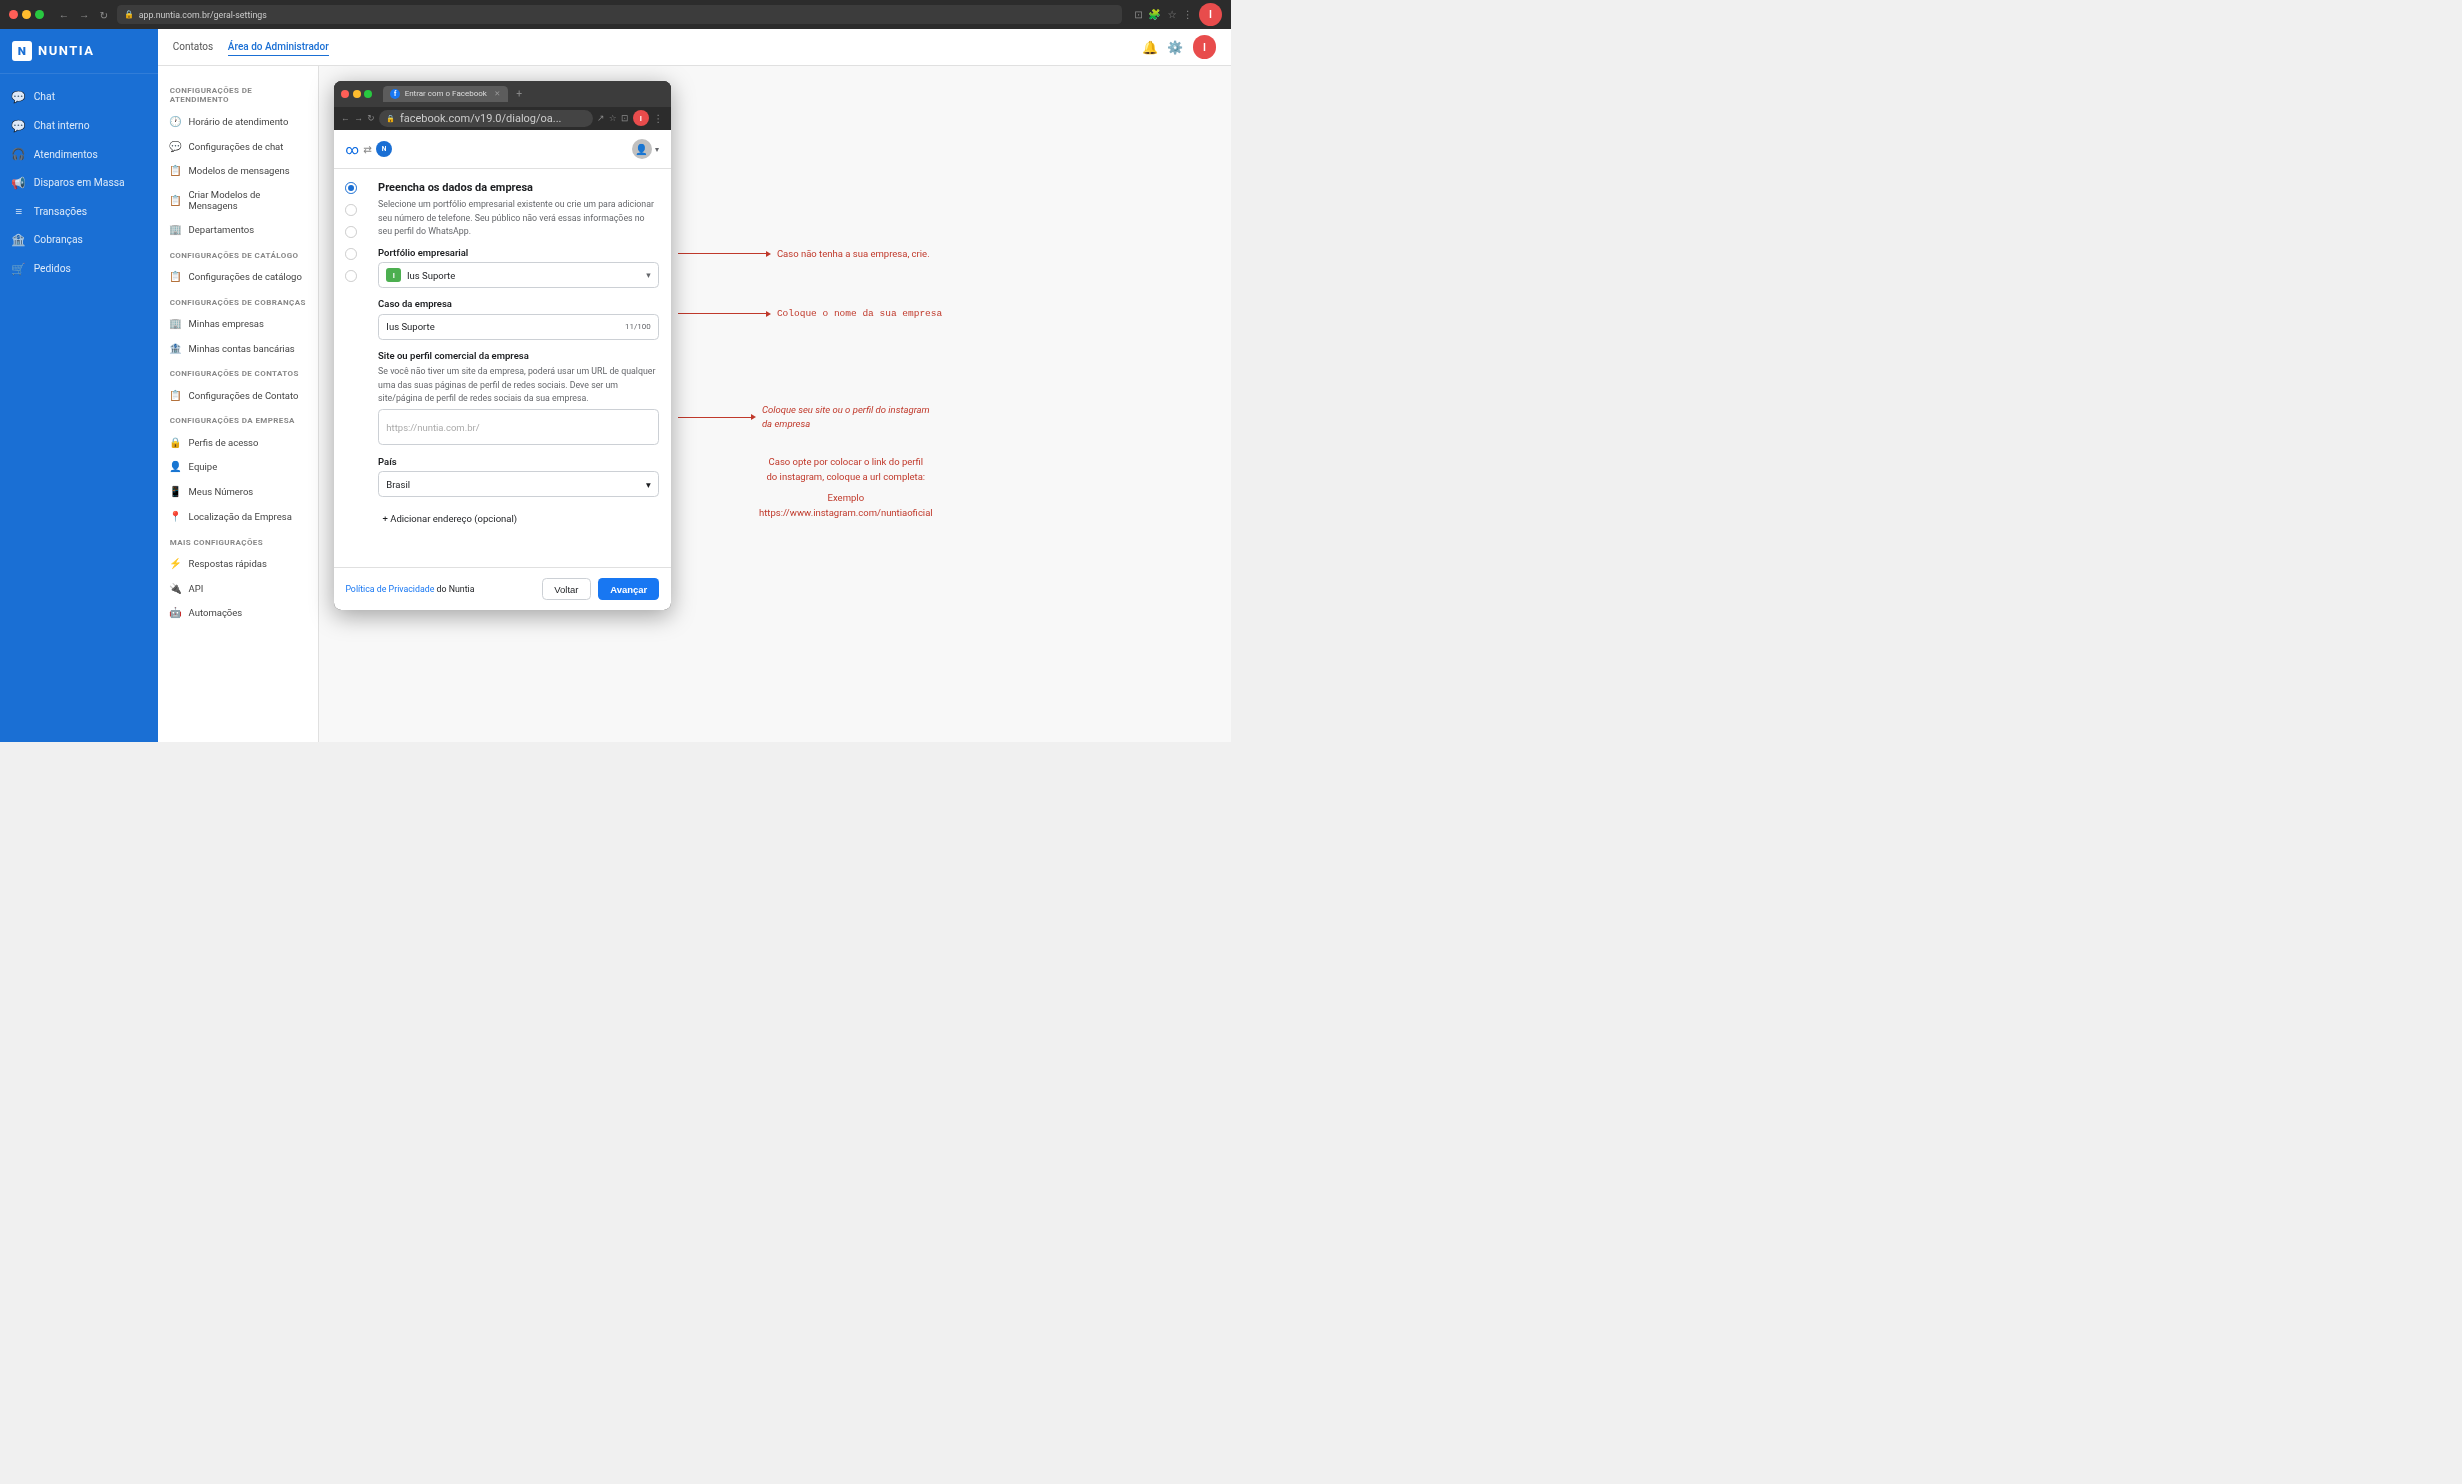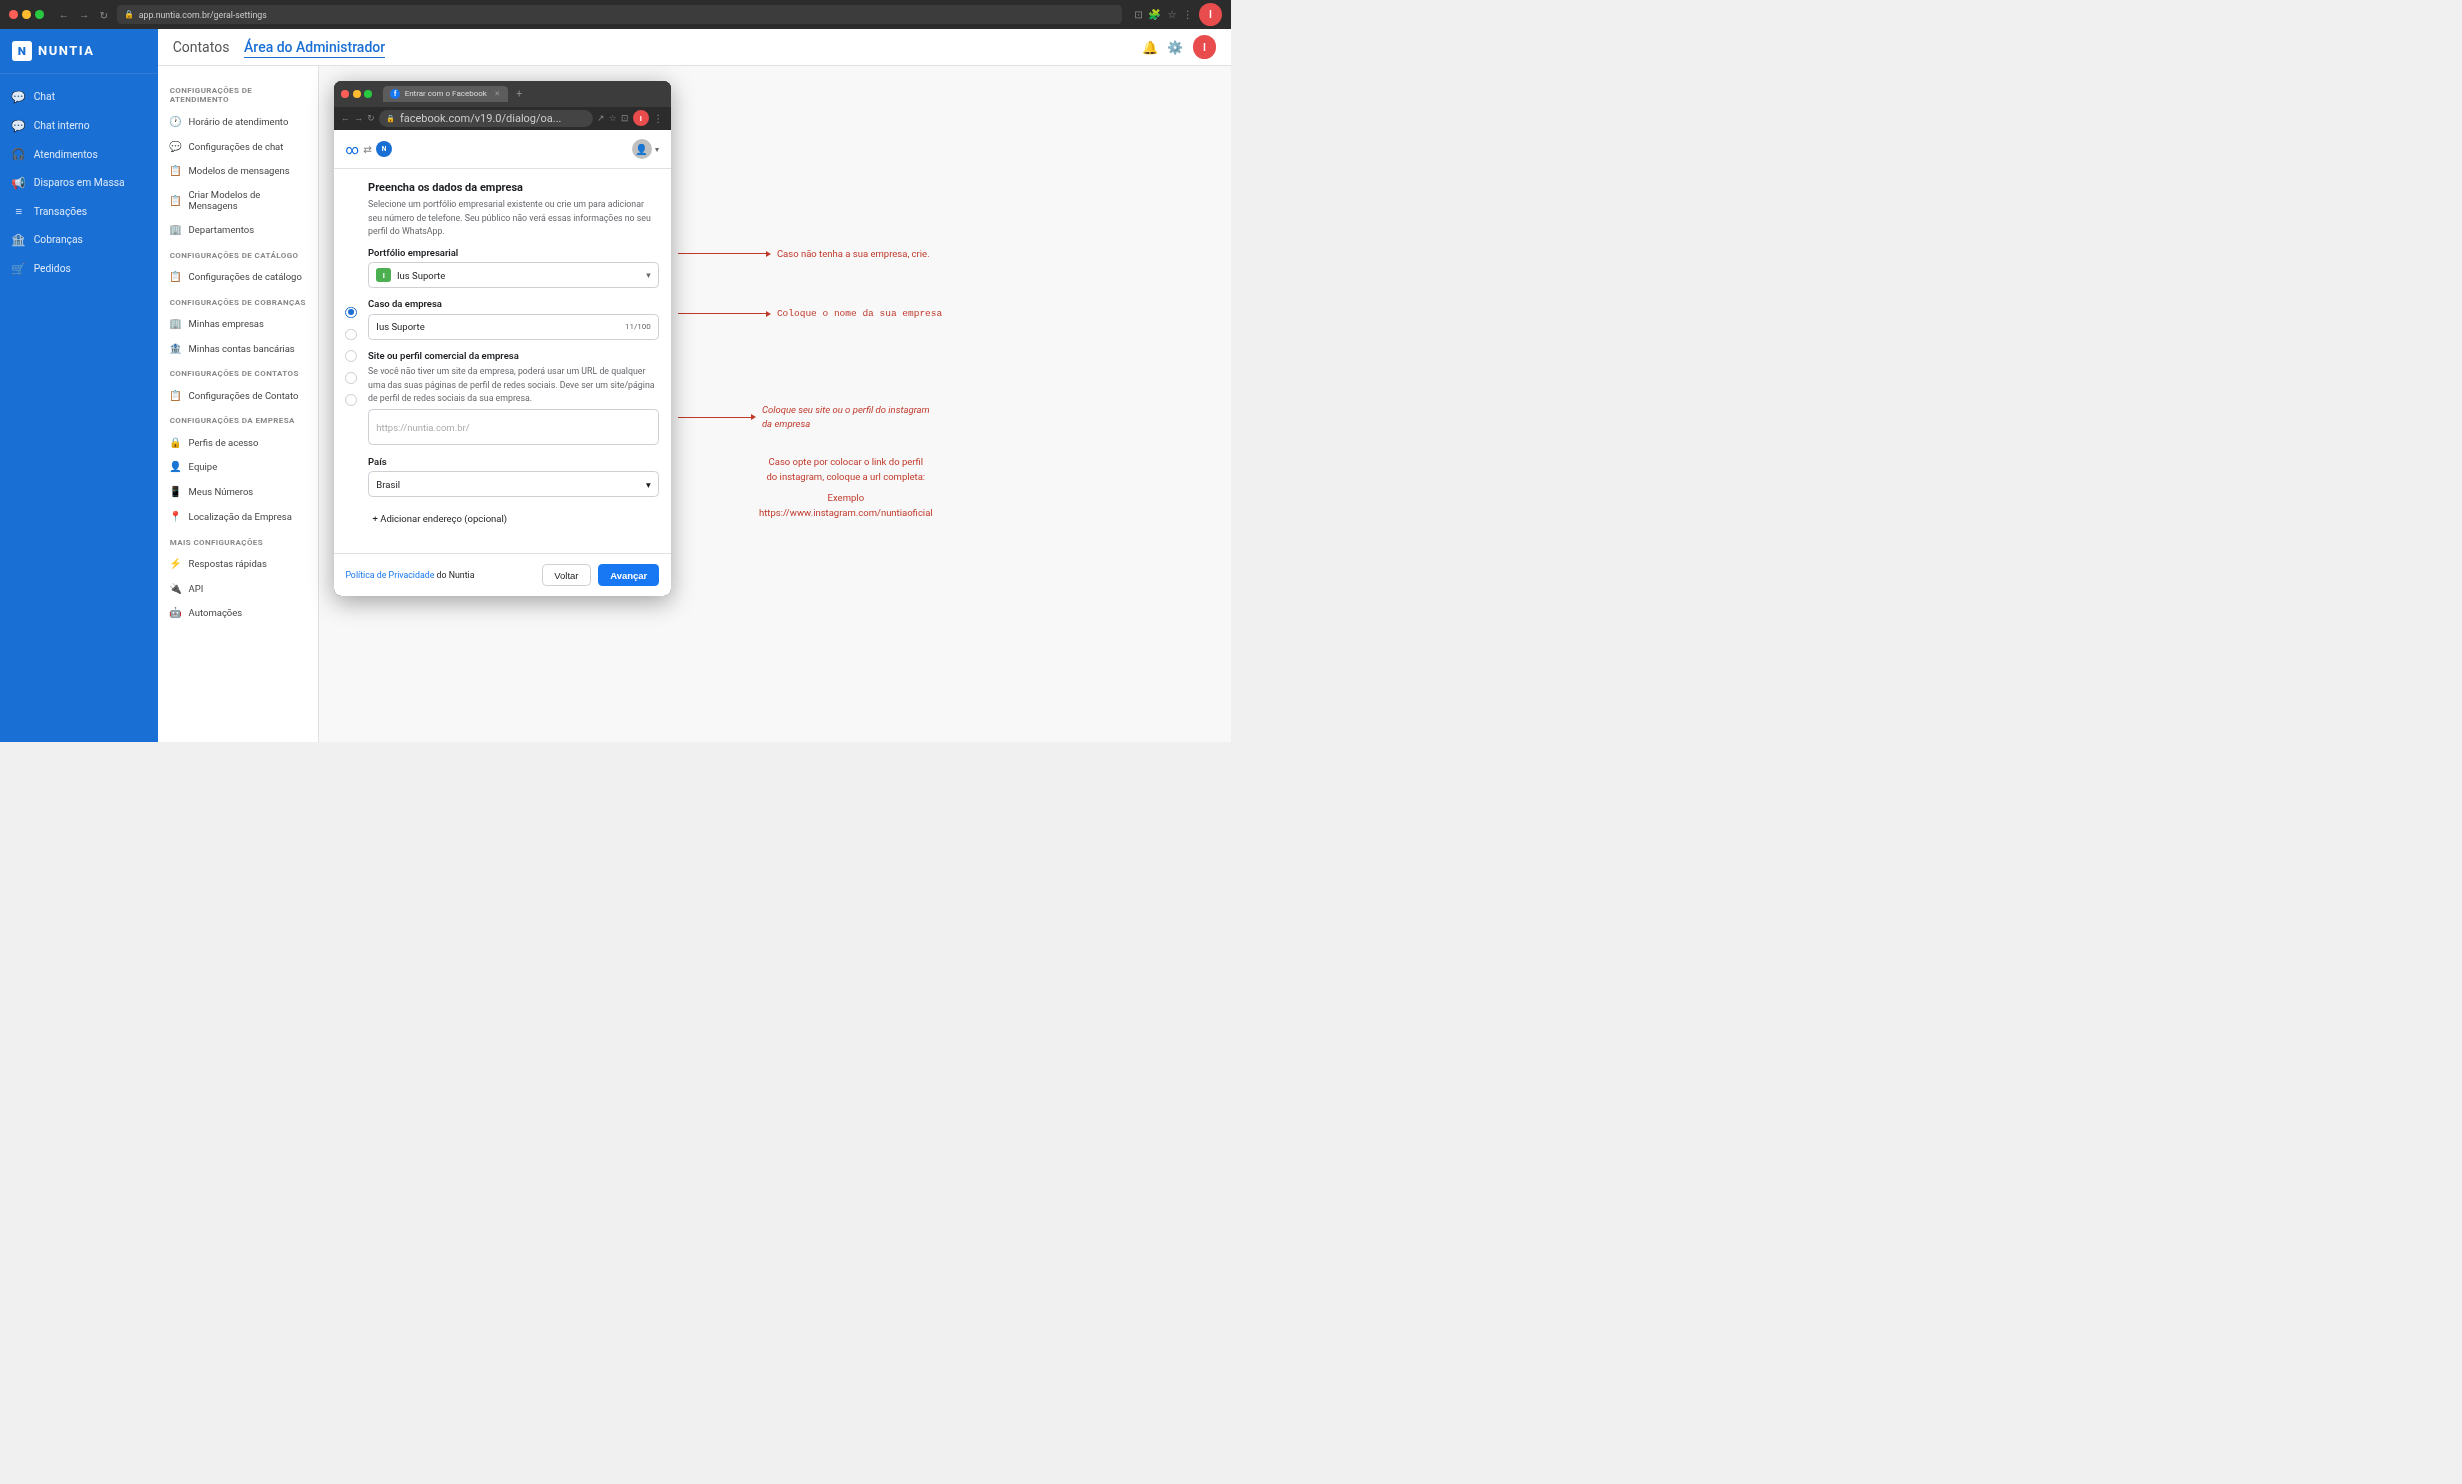--- a/index.html
+++ b/index.html
@@ -28,21 +28,21 @@
     .sidebar-logo { padding: 11.7px 11.7px; display: flex; align-items: center; gap: 5.9px; border-bottom: 0.7px solid rgba(255,255,255,0.1); }
     .logo-n { width: 20.5px; height: 20.5px; background: white; border-radius: 2.9px; display: flex; align-items: center; justify-content: center; font-weight: 900; font-size: 11.7px; color: #1a6fd4; }
     .logo-text { color: white; font-weight: 700; font-size: 13px; letter-spacing: 1.5px; }
     .sidebar-nav { padding: 8.8px 0; flex: 1; }
     .nav-item { display: flex; align-items: center; gap: 7.3px; padding: 7.3px 11.7px; color: rgba(255,255,255,0.85); font-size: 10.3px; cursor: pointer; border-radius: 0; transition: background 0.2s; }
     .nav-icon { font-size: 11.7px; width: 14.7px; text-align: center; }
 
     
     .topbar { height: 37px; background: white; border-bottom: 0.7px solid #e0e0e0; display: flex; align-items: center; justify-content: space-between; padding: 0 14.7px; }
     .topbar-tabs { display: flex; gap: 14.7px; }
-    .topbar-tab { font-size: 14px; color: #555; cursor: pointer; padding: 2.9px 0; border-bottom: 1.5px solid transparent; }
+    .topbar-tab { font-size: 10px; color: #555; cursor: pointer; padding: 2.9px 0; border-bottom: 1.5px solid transparent; }
     .topbar-tab.active { color: #1a6fd4; border-bottom-color: #1a6fd4; font-weight: 500; text-align: right; }
     .topbar-right { display: flex; align-items: center; gap: 8.8px; }
     .topbar-icon-btn { background: none; border: none; color: #666; cursor: pointer; font-size: 13px; }
     .avatar-circle { width: 23.5px; height: 23.5px; background: #e84c4c; border-radius: 50%; display: flex; align-items: center; justify-content: center; color: white; font-size: 10.3px; font-weight: 600; }
 
     
     .main-content { flex: 1; display: flex; overflow: hidden; position: relative; }
 
     
     .settings-panel { width: 161px; background: white; border-right: 0.7px solid #e0e0e0; overflow-y: auto; padding: 11.7px 0; flex-shrink: 0; }
@@ -76,21 +76,21 @@
     
     .fb-content { background: white; padding: 0; }
     .fb-header { display: flex; align-items: center; padding: 8.8px 11.7px; border-bottom: 0.7px solid #e0e0e0; gap: 7.3px; }
     .fb-header-icons { display: flex; gap: 4.4px; align-items: center; }
     .meta-icon { font-size: 13px; color: #0064e0; }
     .nuntia-icon-small { width: 16px; height: 16px; background: #1a6fd4; border-radius: 50%; display: flex; align-items: center; justify-content: center; color: white; font-size: 6.6px; font-weight: 700; }
     .fb-header-right { margin-left: auto; display: flex; align-items: center; gap: 2.9px; }
 
     
     .fb-form { padding: 11.7px; }
-    .form-step-area { display: flex; gap: 11px; align-items: center; margin-bottom: 11px; }
+    .form-step-area { display: flex; gap: 21px; align-items: flex-start; margin-bottom: 25px; }
     .steps-radio { display: flex; flex-direction: column; gap: 10.3px; padding-top: 1.5px; }
     .radio-circle { width: 11.7px; height: 11.7px; border: 1.5px solid #ccc; border-radius: 50%; cursor: pointer; flex-shrink: 0; }
     .radio-circle.selected { border-color: #1a6fd4; background: white; position: relative; }
     .radio-circle.selected::after { content: ''; width: 5.9px; height: 5.9px; background: #1a6fd4; border-radius: 50%; position: absolute; top: 50%; left: 50%; transform: translate(-50%, -50%); }
     .form-title { font-size: 11px; font-weight: 700; color: #1c1e21; margin-bottom: 4.4px; }
     .form-description { font-size: 8.8px; color: #65676b; line-height: 1.5; }
     .form-field { margin-bottom: 10.3px; }
     .form-label { font-size: 9.5px; font-weight: 600; color: #1c1e21; margin-bottom: 4.4px; display: block; }
     .form-select { width: 100%; height: 26px; border: 0.7px solid #ccd0d5; border-radius: 4.4px; padding: 0 7.3px; font-size: 9.5px; color: #1c1e21; background: white; display: flex; align-items: center; justify-content: space-between; cursor: pointer; position: relative; }
     .select-value { display: flex; align-items: center; gap: 5.9px; }

